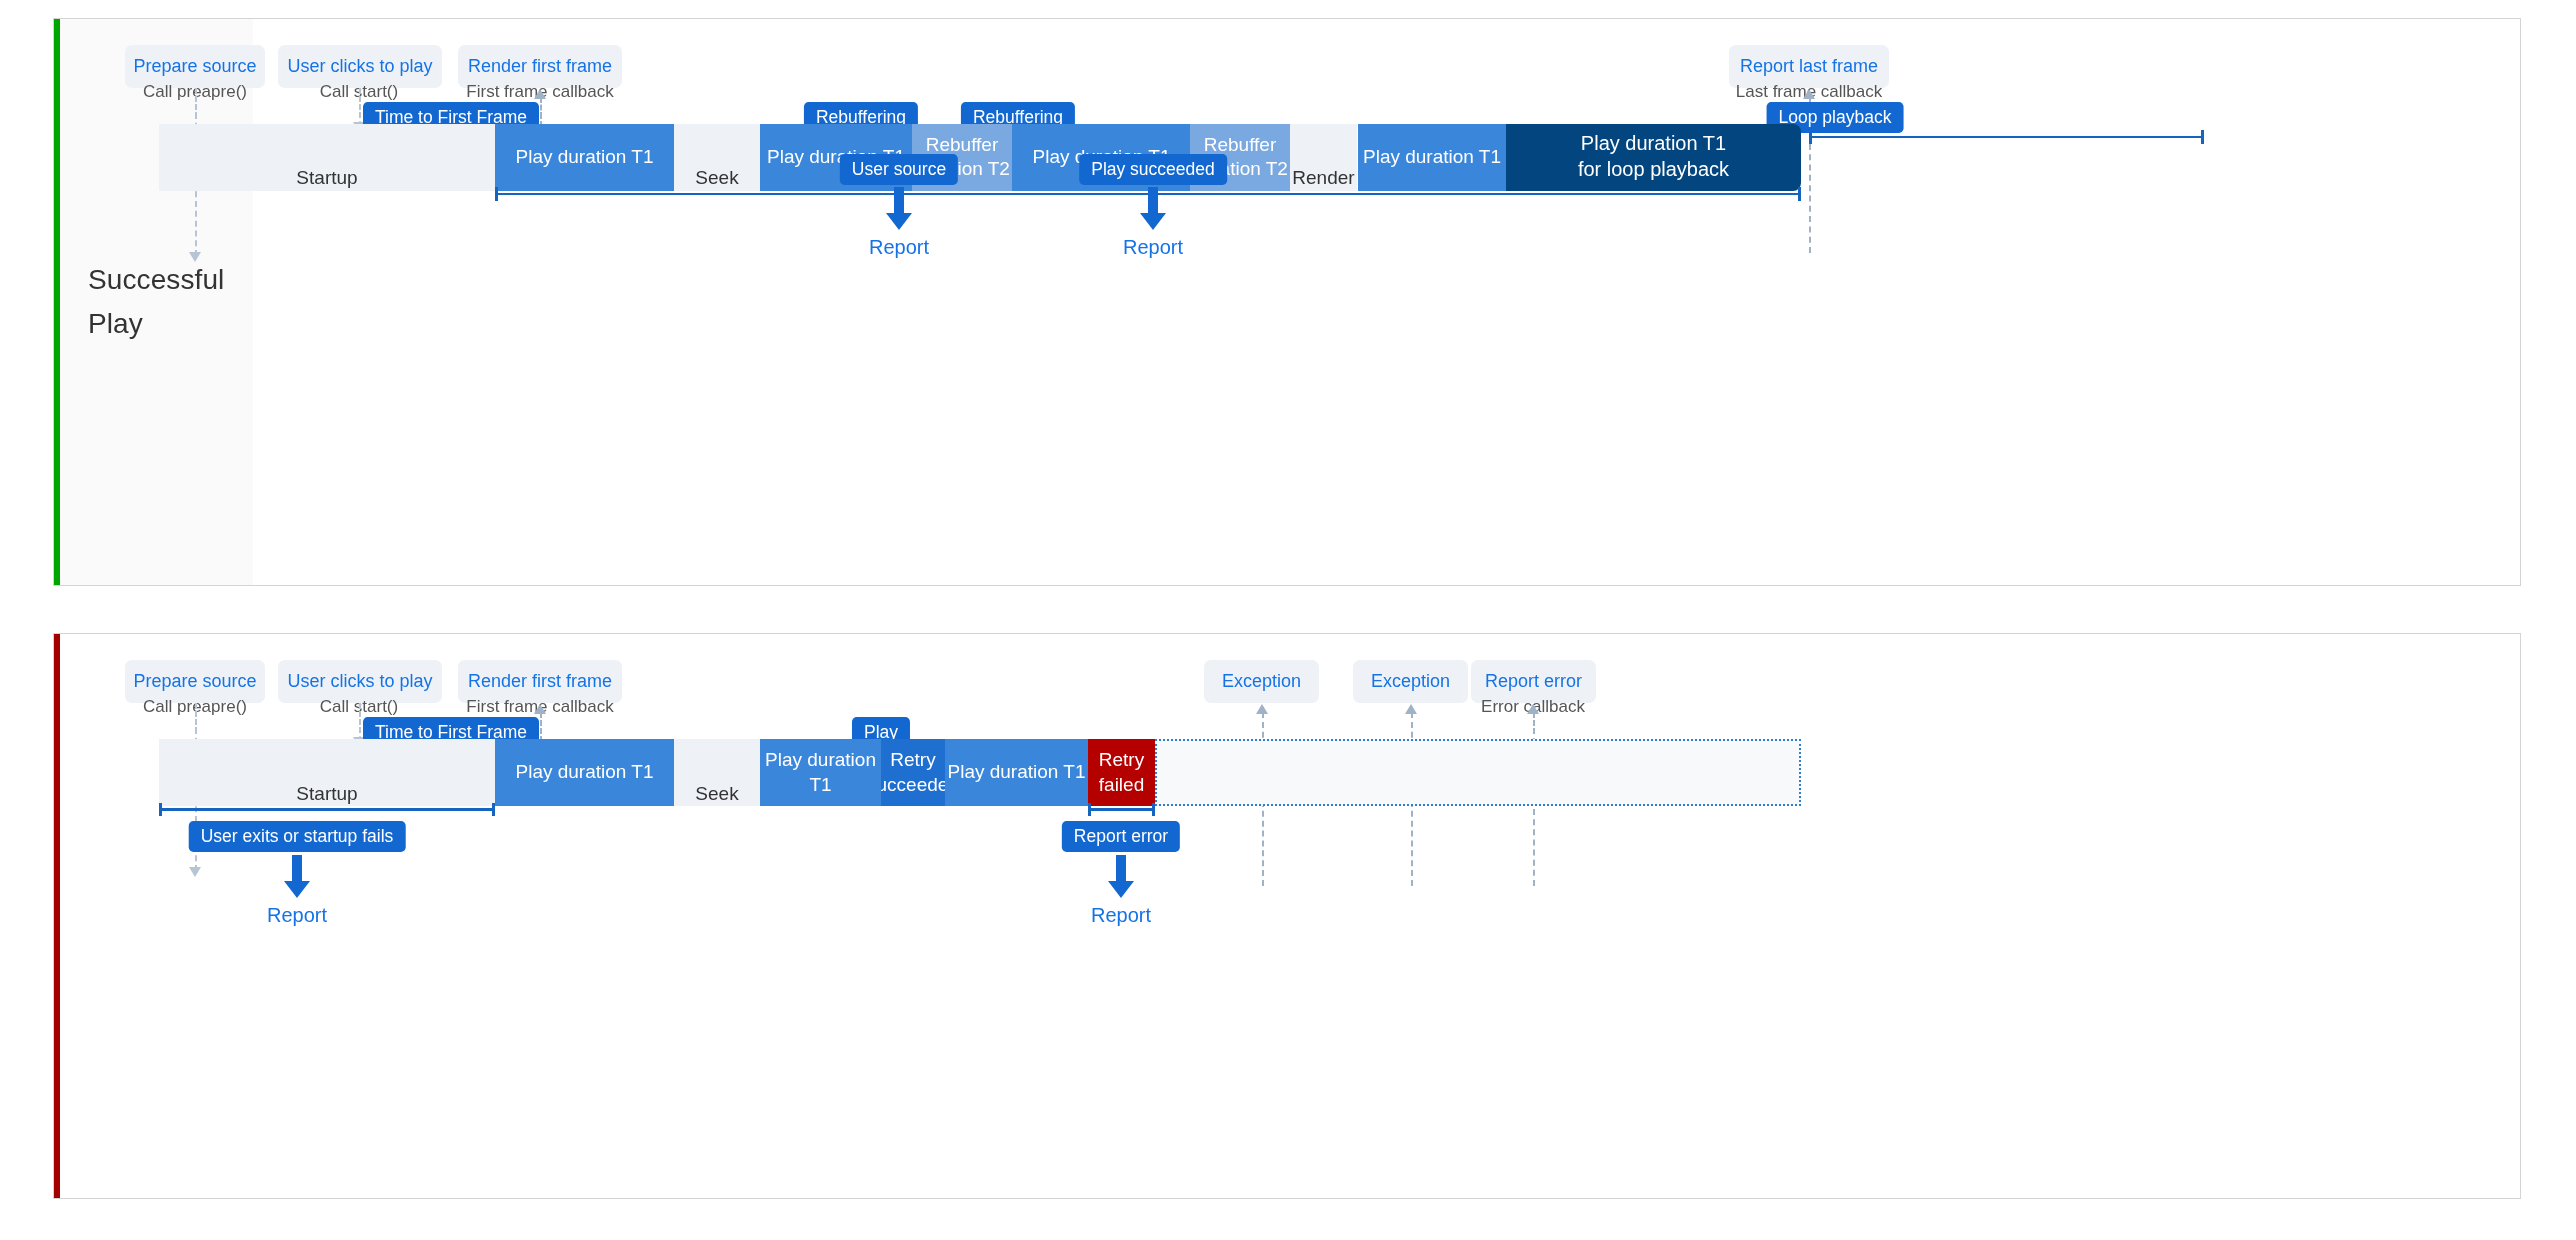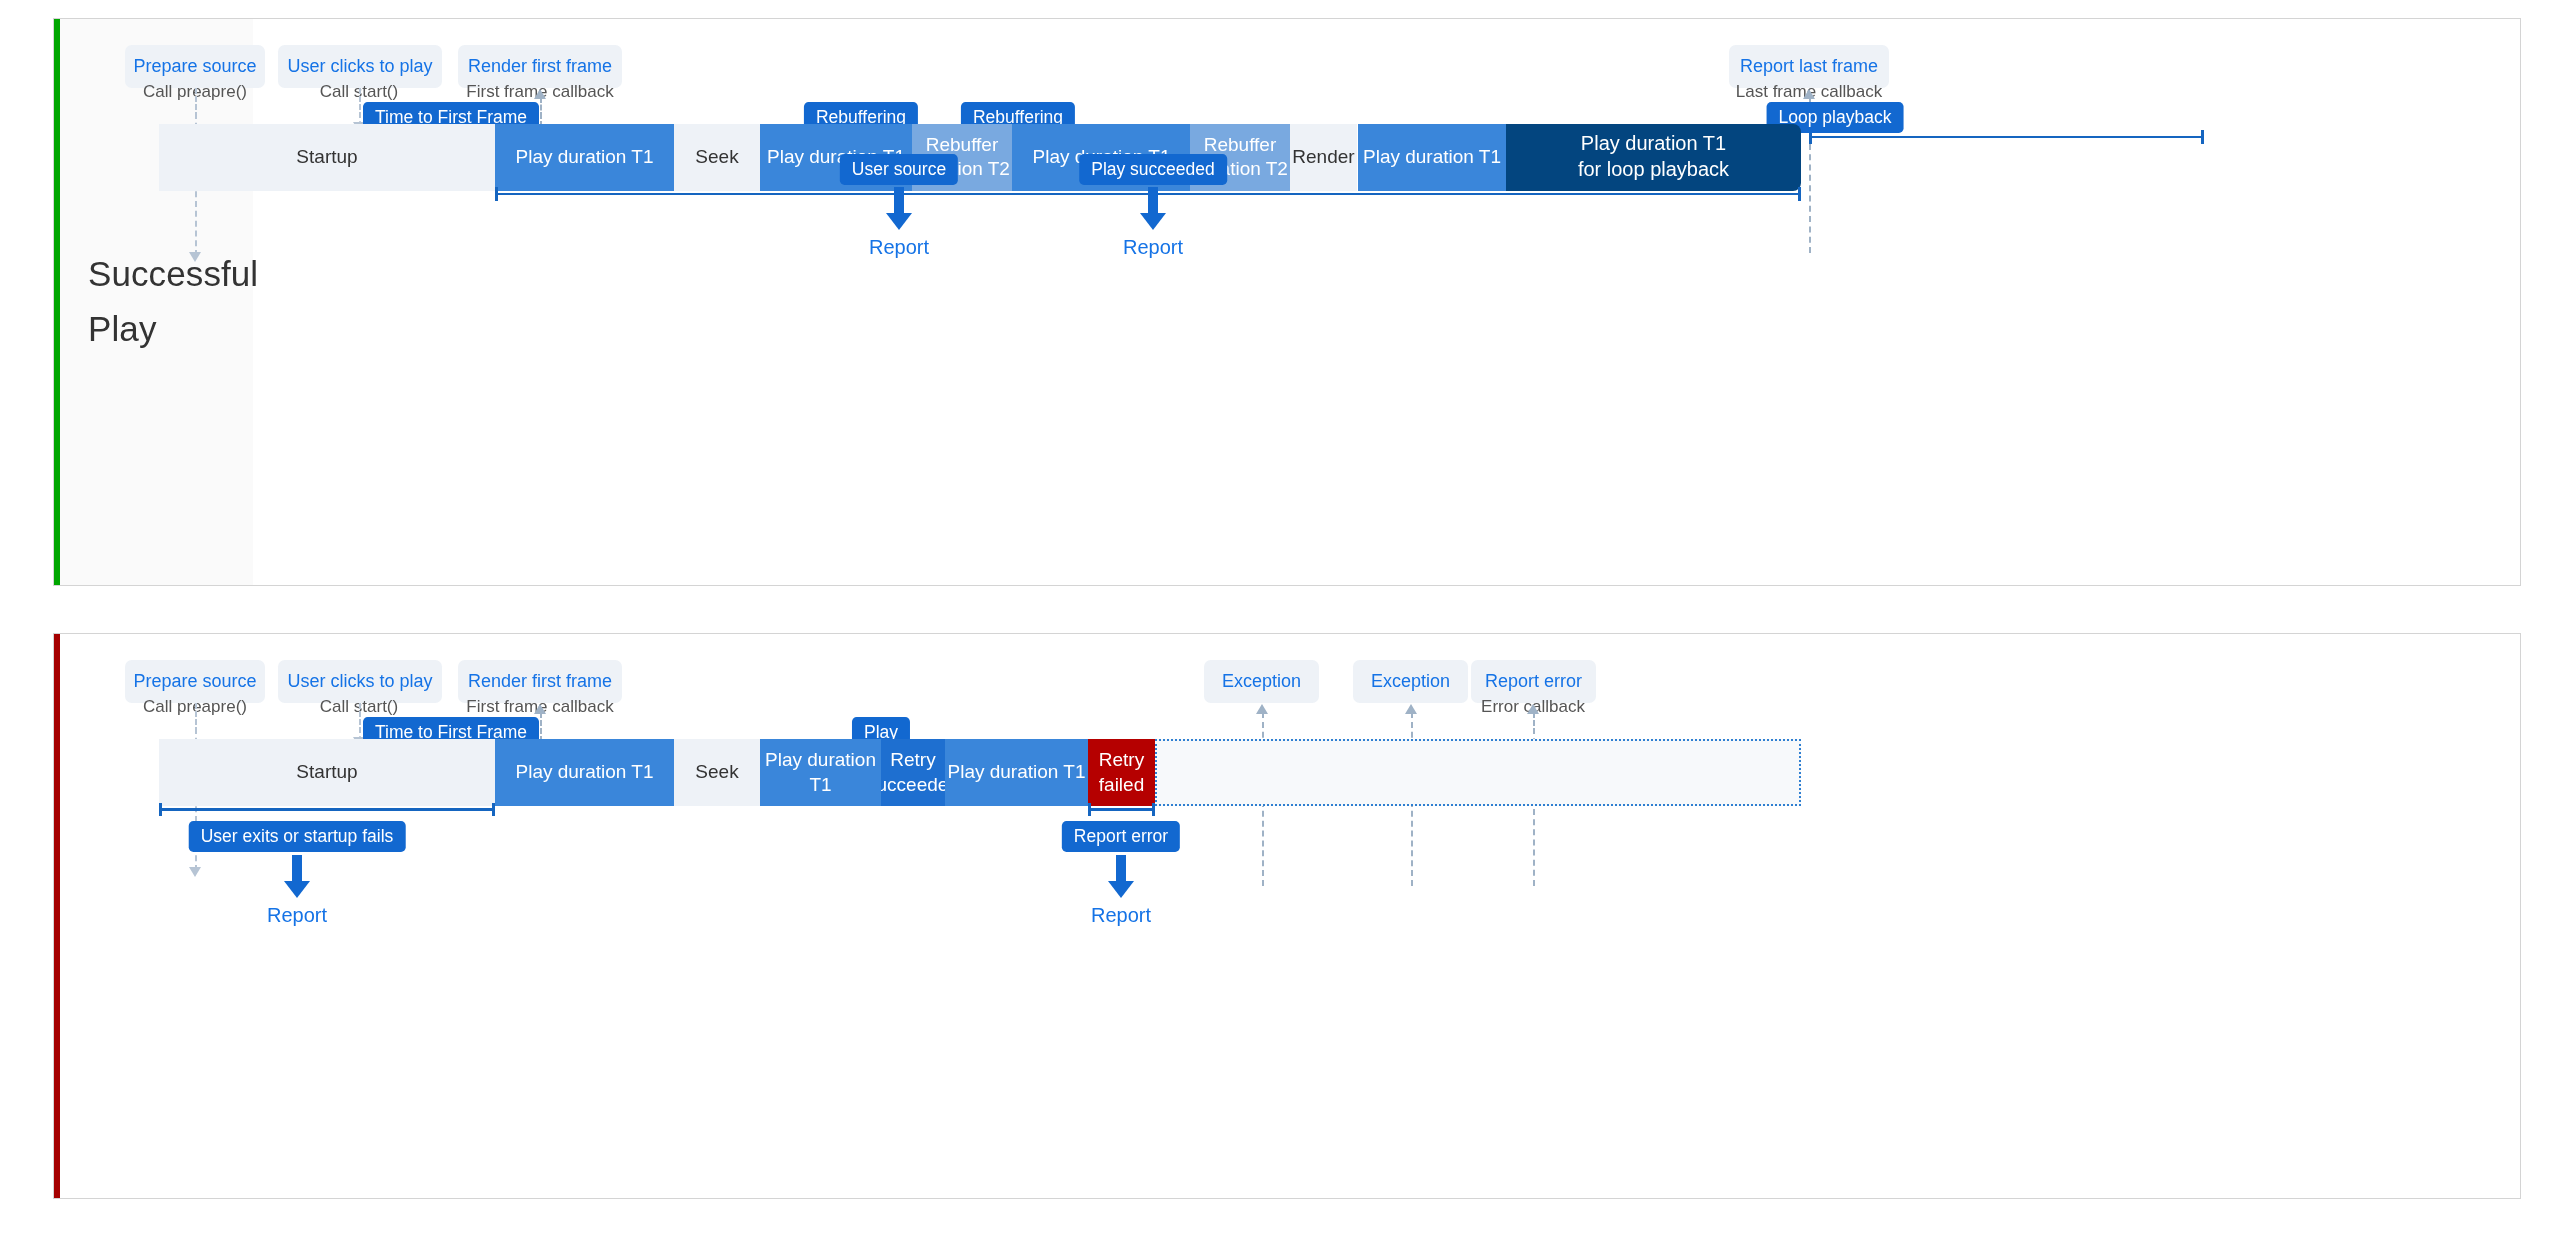--- a/index.html
+++ b/index.html
@@ -19,21 +19,21 @@
   }
   .accent { position: absolute; left: 0; top: 0; width: 6px; height: 100%; }
   .sidecol {
     position: absolute; left: 6px; top: 0;
     width: 193px; height: 100%;
     background: #fafafa;
     display: flex; align-items: center;
     padding-left: 28px;
   }
   .sidelabel {
-    font-size: 35px; color: #333333; line-height: 1.55;
+    font-size: 28px; color: #333333; line-height: 1.55;
     letter-spacing: 0.1px; max-width: 155px;
   }
 
   
   .evt {
     position: absolute;
     background: #eef2f7;
     border-radius: 6.7px;
     color: #1573e6;
     font-size: 18px;
@@ -75,21 +75,21 @@
   .bar {
     position: absolute;
     height: 67px;
     display: flex; align-items: center; justify-content: center;
     text-align: center;
     font-size: 19px;
     line-height: 1.28;
     white-space: pre-line;
     overflow: hidden;
   }
-  .bar.gray   { background: #eef2f7; color: #333333; }
+  .bar.gray   { background: #eef2f7; color: #333333; align-items: flex-end; }
   .bar.blue   { background: #3a86da; color: #ffffff; }
   .bar.lblue  { background: #79a9e0; color: #ffffff; }
   .bar.mblue  { background: #1e6fd0; color: #ffffff; }
   .bar.navy   { background: #03457f; color: #ffffff; font-size: 20px;
                 border-radius: 0 8px 8px 0; }
   .bar.red    { background: #b50000; color: #ffffff; }
   .bar.ghost  { background: #f7f9fb; border: 2px dotted #2f7fd1; }
 
   
   .span {

